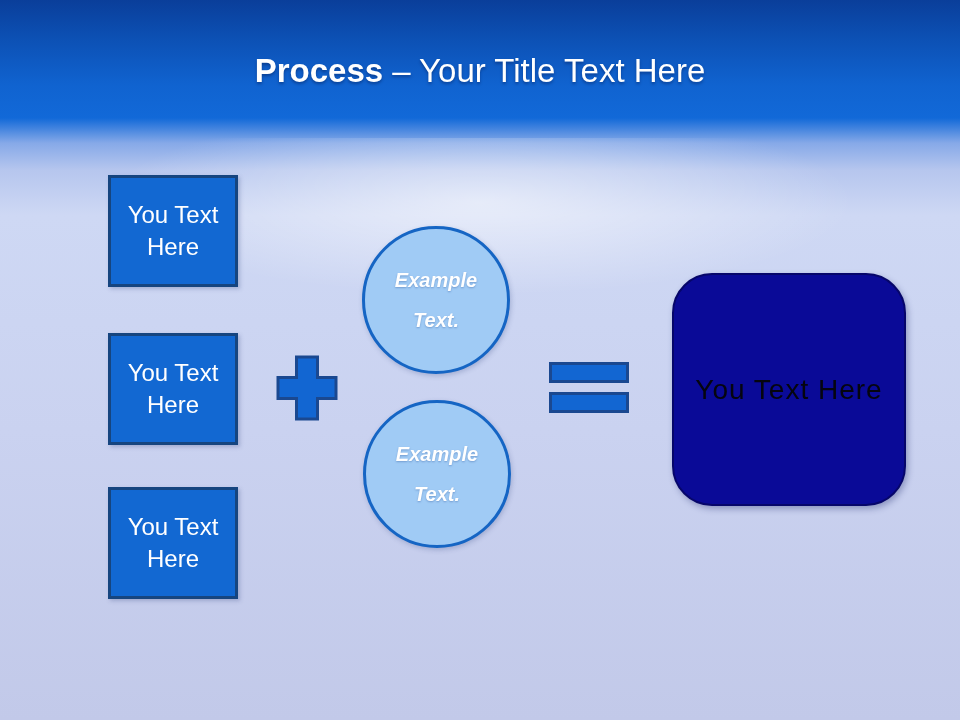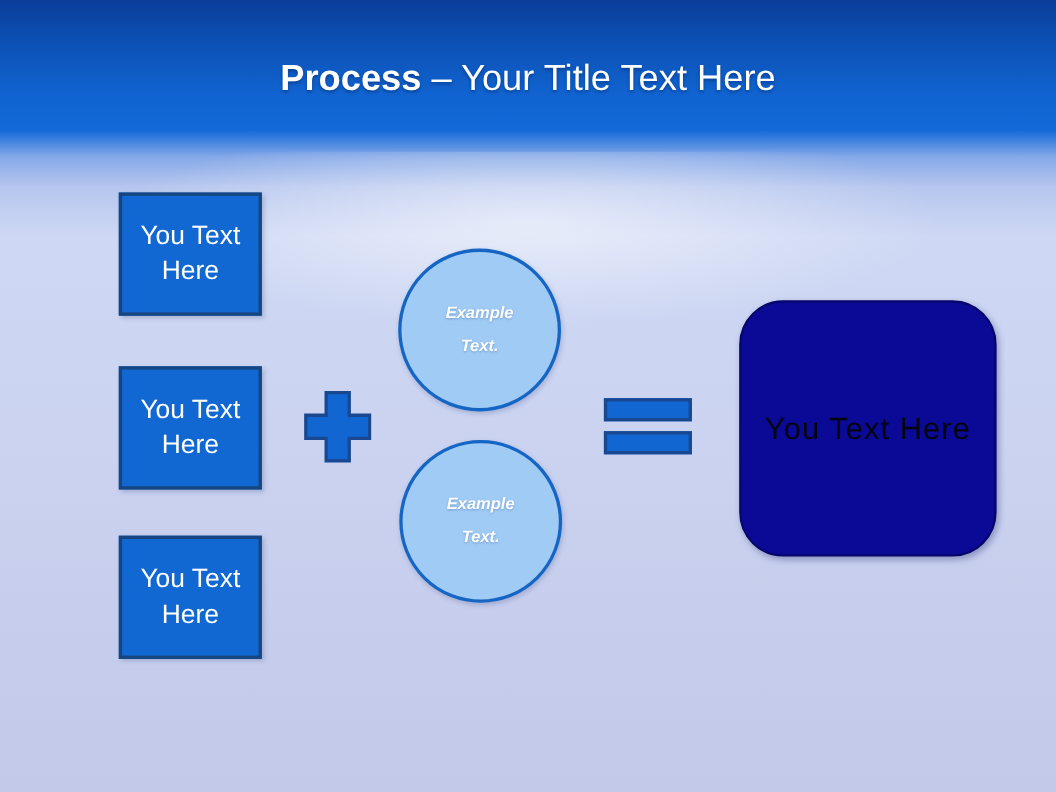--- a/index.html
+++ b/index.html
@@ -46,21 +46,21 @@
   .circle {
     position:absolute; width:148px; height:148px; border-radius:50%;
     background:#a0cbf5; border:3px solid #1565c4;
     display:flex; align-items:center; justify-content:center;
     box-shadow:1px 2px 5px rgba(40,60,120,.25);
   }
   .circle-1 { left:362px; top:226px; }
   .circle-2 { left:363px; top:400px; }
   .circle .lbl {
     width:92px; text-align:center; color:#fff;
-    font-size:15px; font-weight:700; font-style:italic; line-height:2.0;
+    font-size:20px; font-weight:700; font-style:italic; line-height:2.0;
     text-shadow:0 1px 2px rgba(30,70,140,.35);
   }
 
   .equals-wrap { position:absolute; left:549px; top:362px; width:80px; }
   .eq-bar {
     width:80px; height:21px; background:#1266d2; border:3px solid #1a4890;
   }
   .eq-bar + .eq-bar { margin-top:9px; }
 
   .result {

